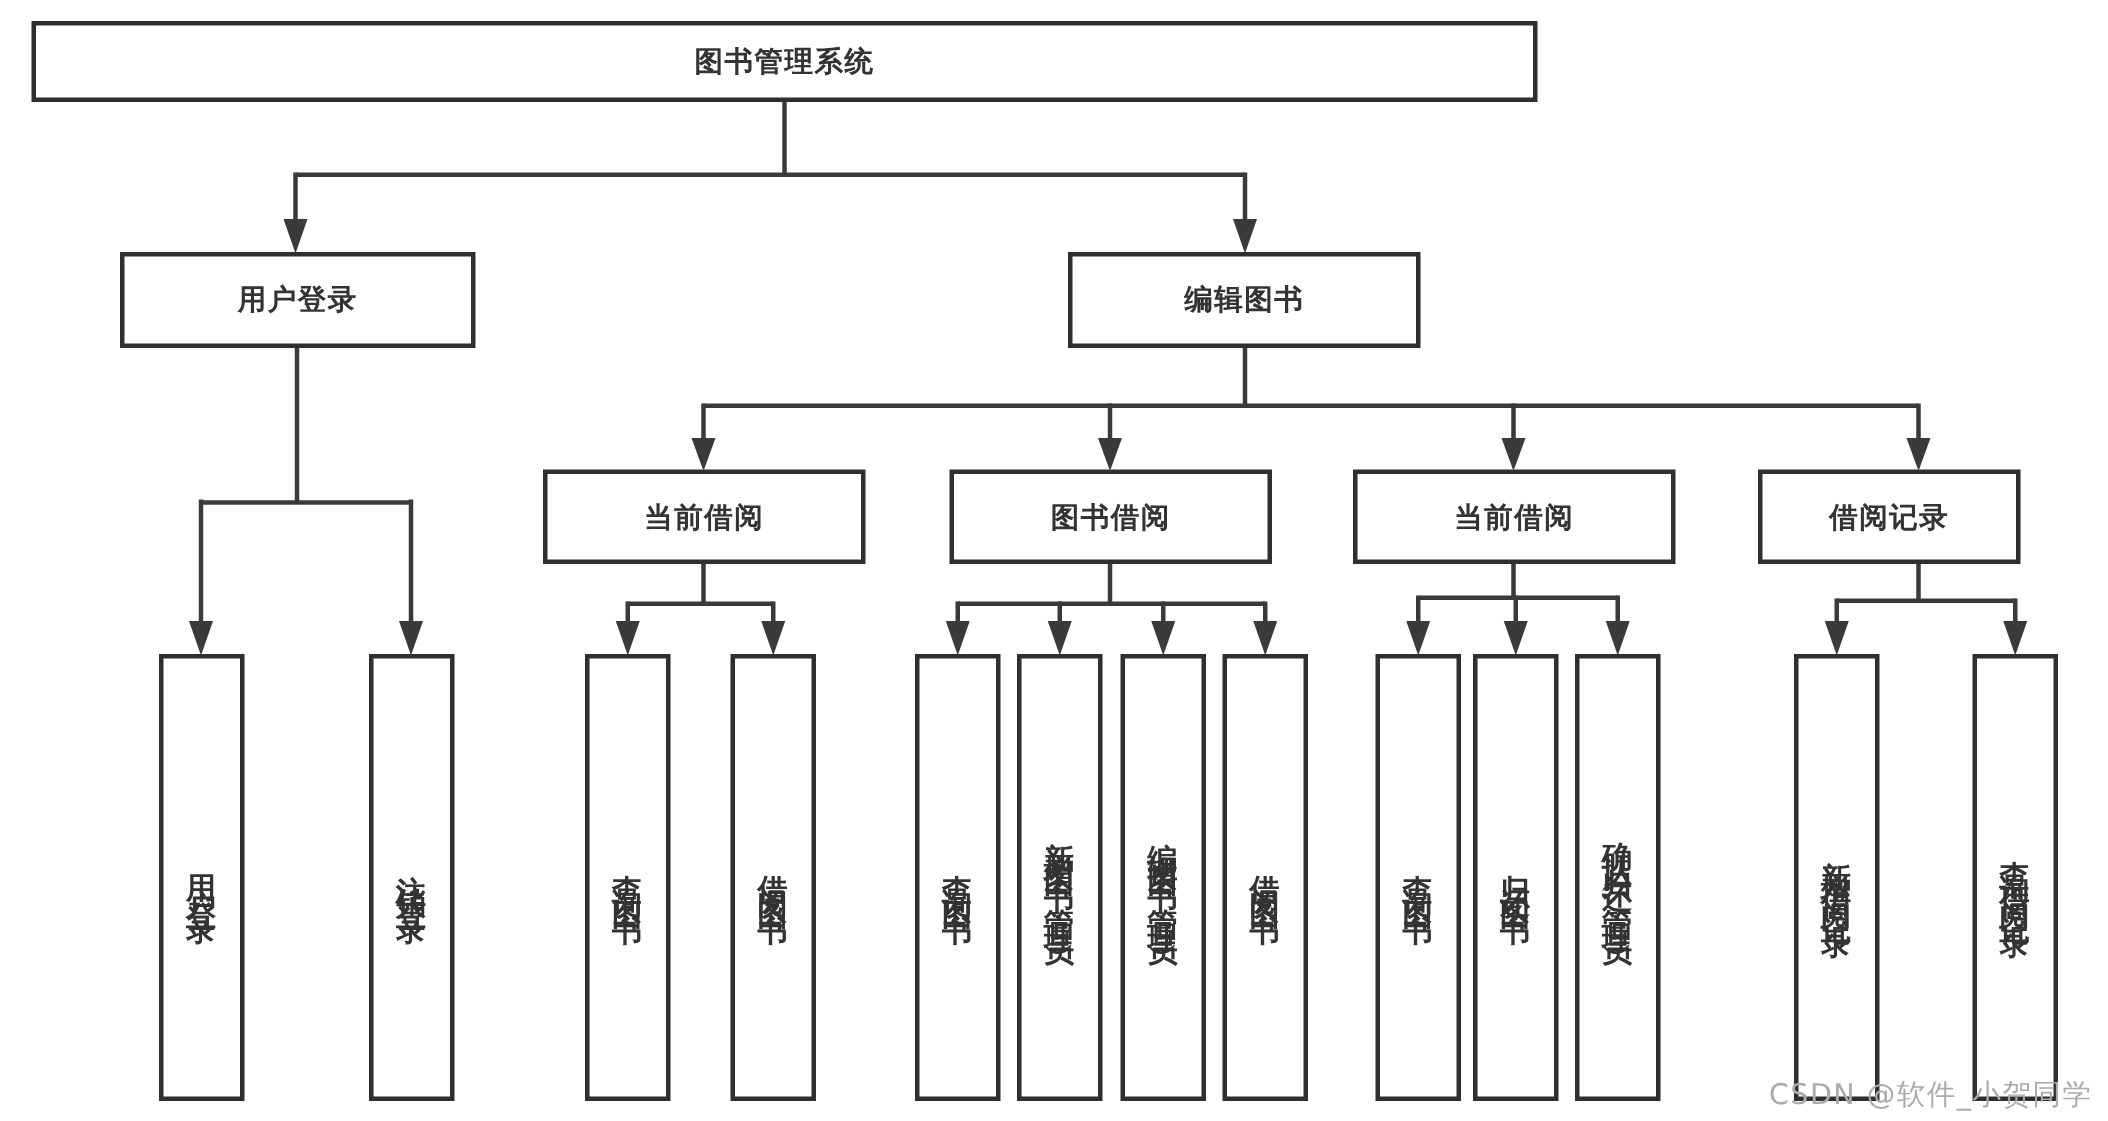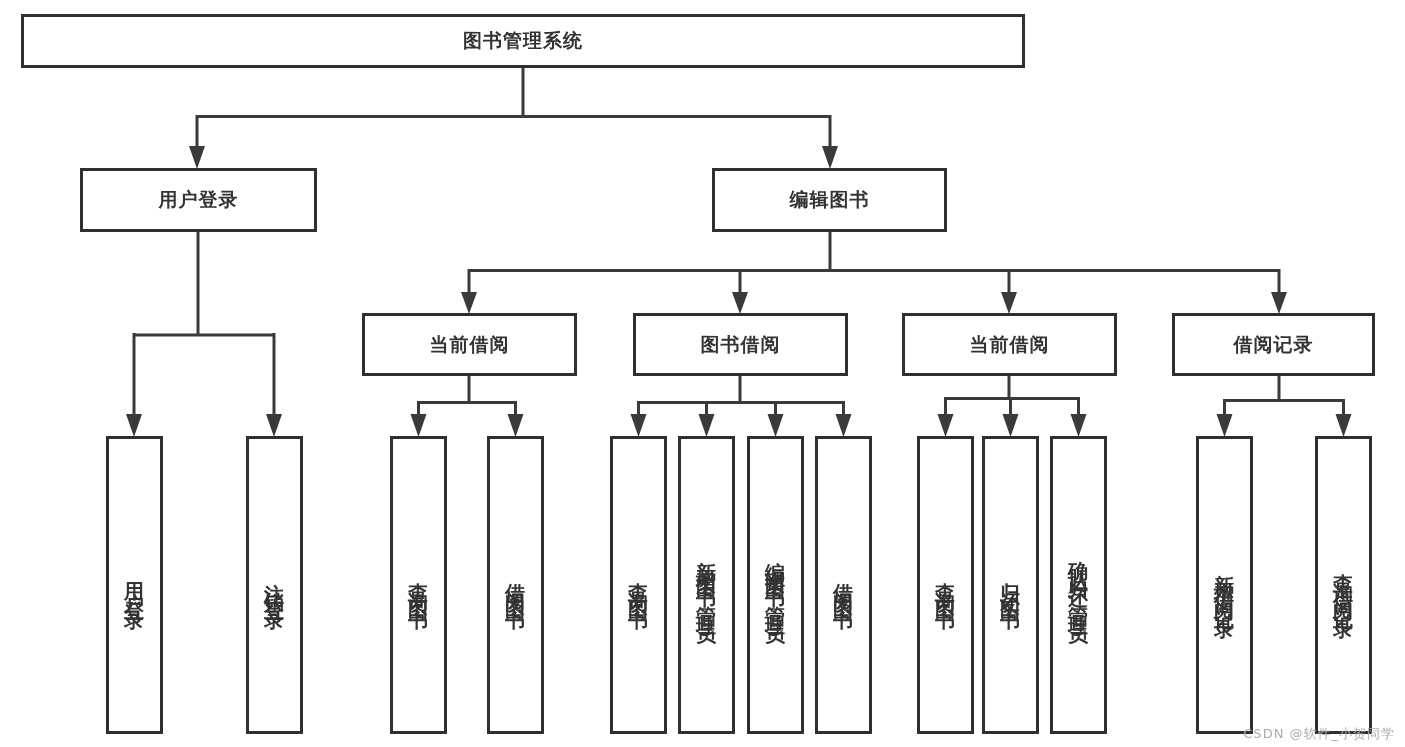--- a/index.html
+++ b/index.html
@@ -19,21 +19,21 @@
   .node.h span{font-size:19px;letter-spacing:1px;white-space:nowrap;}
   .lvl2{top:168px;height:64px;}
   .lvl3{top:313px;height:63px;}
   .leaf{top:436px;height:298px;width:57px;}
   .leaf span{
     writing-mode:vertical-rl;text-orientation:mixed;
     font-size:20px;line-height:1;letter-spacing:9px;
   }
   .watermark{
     position:absolute;right:10px;bottom:4px;z-index:3;
-    color:var(--watermark);font-size:13px;letter-spacing:1px;white-space:nowrap;
+    color:var(--watermark);font-size:19px;letter-spacing:1px;white-space:nowrap;
   }
 </style>
 </head>
 <body>
 
 <div class="canvas">
 
   <svg class="connector-layer" width="1405" height="747" viewBox="0 0 1405 747" aria-hidden="true">
     <g>
       <line x1="523" y1="68" x2="523" y2="118"></line>
@@ -116,21 +116,21 @@
 
   <div class="node h lvl3" style="left:362px;width:215px;">
     <span>当前借阅</span>
   </div>
   <div class="node h lvl3" style="left:633px;width:215px;">
     <span>图书借阅</span>
   </div>
   <div class="node h lvl3" style="left:902px;width:215px;">
     <span>当前借阅</span>
   </div>
-  <div class="node h lvl3" style="left:1172px;width:203px;">
+  <div class="node h lvl3" style="left:1172px;width:175px;">
     <span>借阅记录</span>
   </div>
 
   <div class="node leaf" style="left:106px;">
     <span>用户登录</span>
   </div>
   <div class="node leaf" style="left:246px;">
     <span>注销登录</span>
   </div>
 

